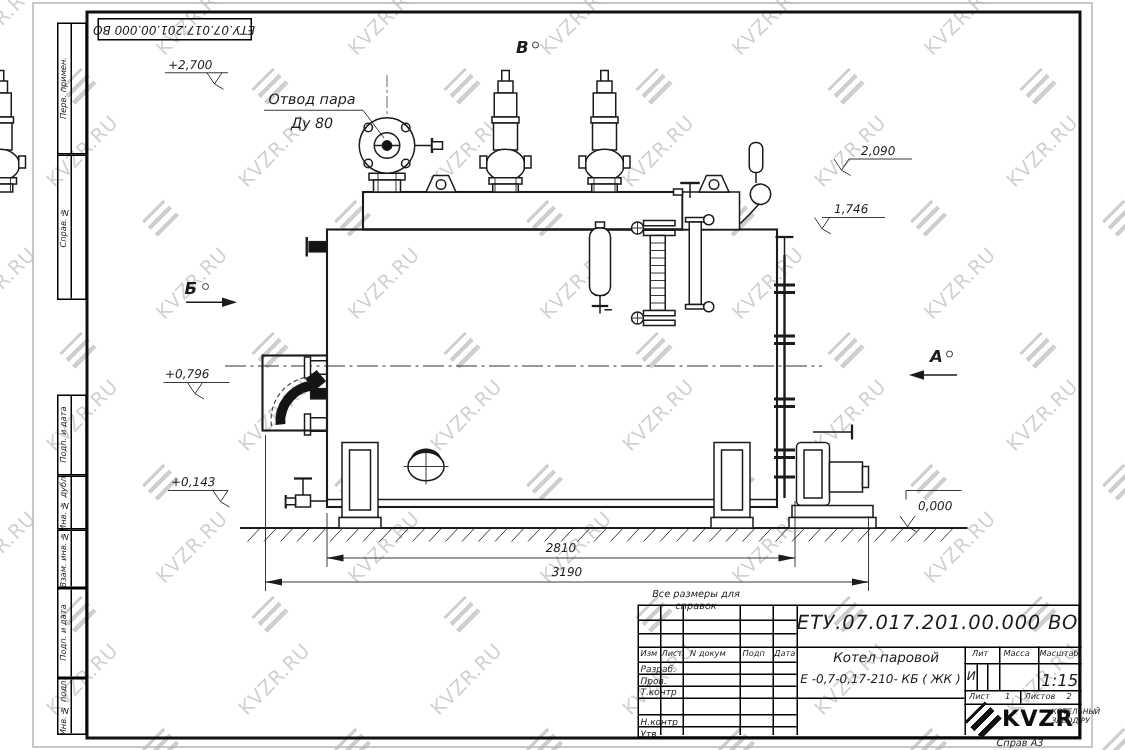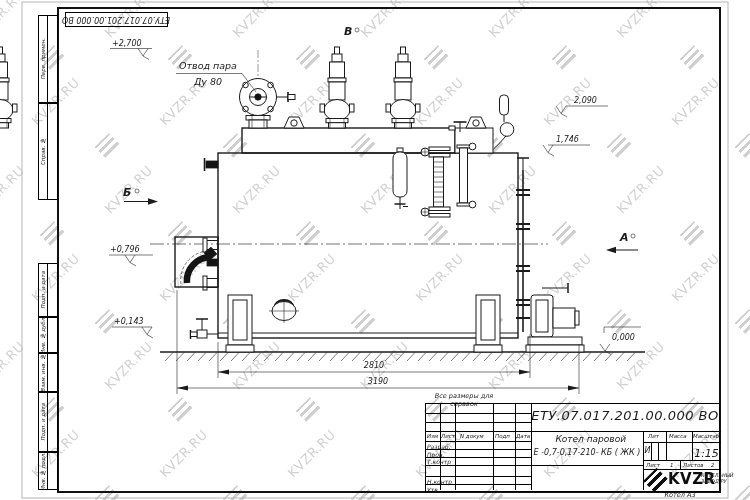--- a/index.html
+++ b/index.html
@@ -544,13 +544,13 @@
   <div id="logo-box">
     <div id="logo-bars"></div>
     <div id="logo-name">KVZR</div>
     <div id="logo-sub">
       <div>КОТЕЛЬНЫЙ</div>
       <div>ЗАВОД РУ</div>
     </div>
   </div>
 </div>
 
-<div id="format-note" class="overlay">Котел А3</div>
+<div id="format-note" class="overlay">Справ А3</div>
 
 </body></html>

